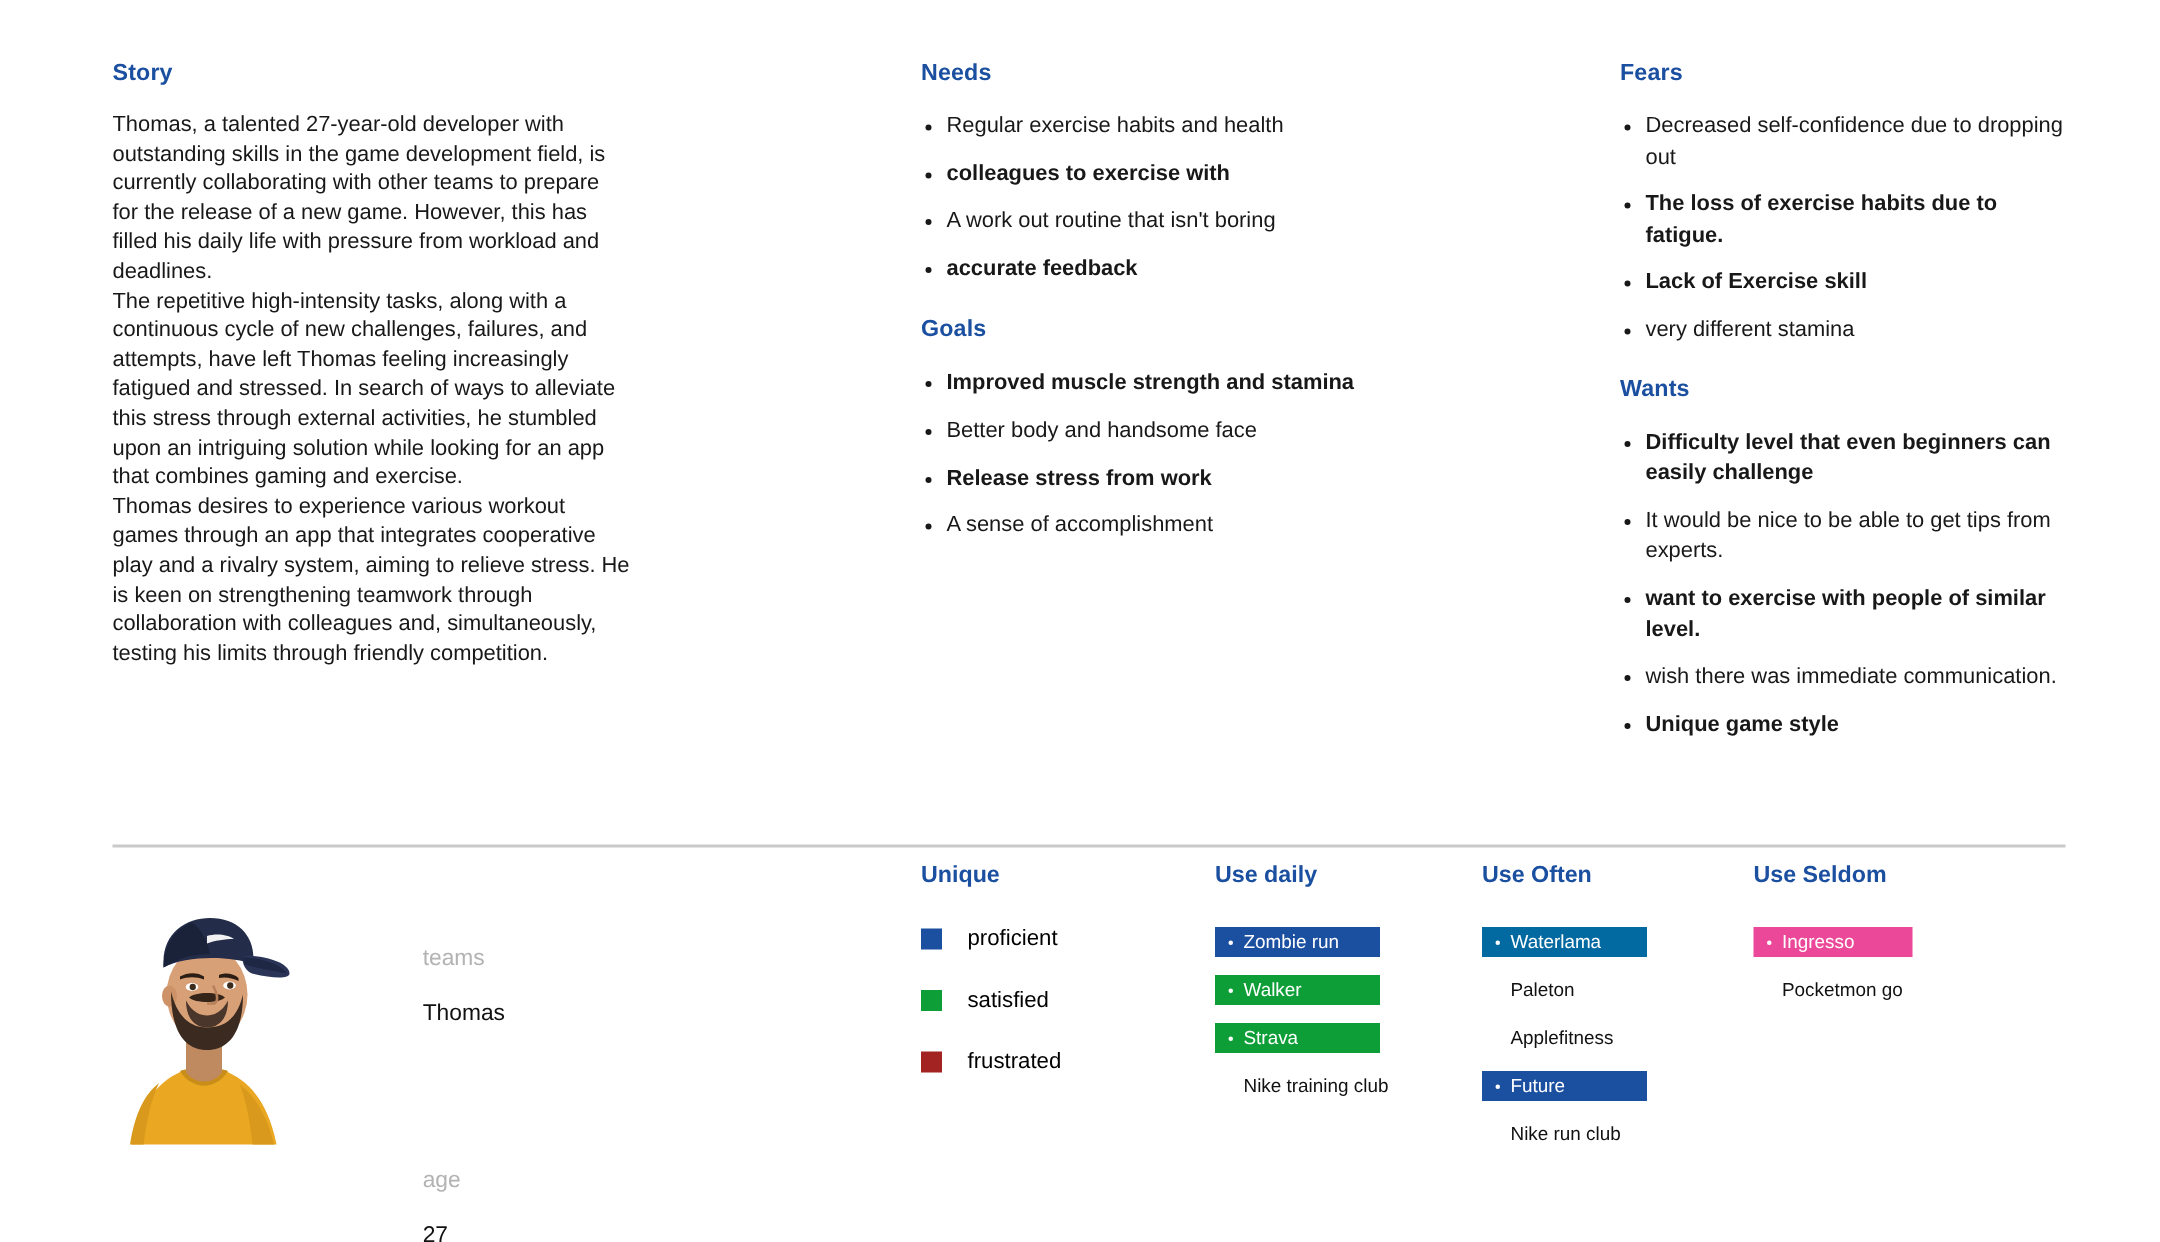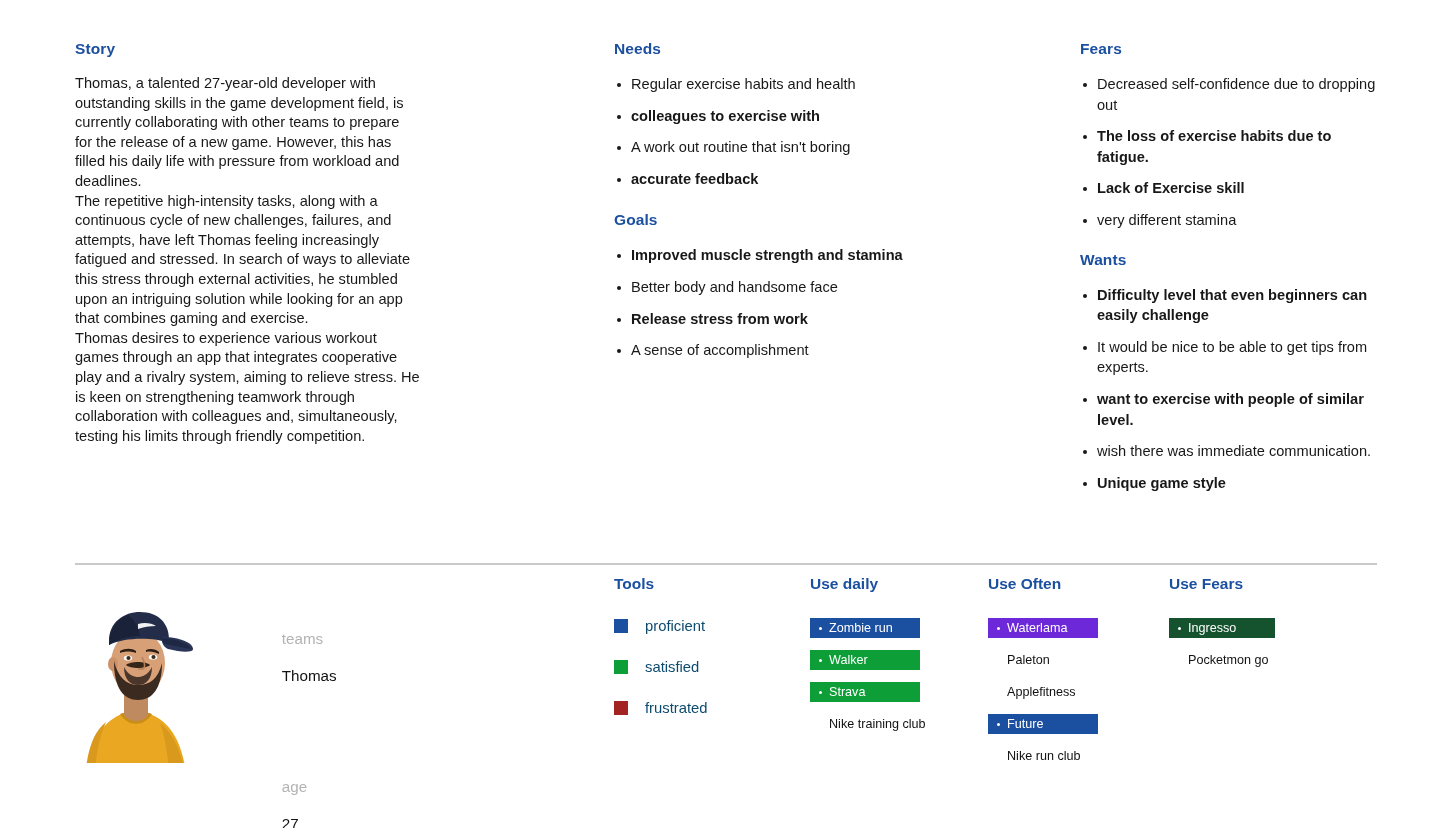--- a/index.html
+++ b/index.html
@@ -162,21 +162,21 @@
     height: 15px;
   }
   .legend-swatch {
     width: 14px;
     height: 14px;
     flex: 0 0 14px;
   }
   .legend-label {
     margin-left: 17px;
     font-size: 14.8px;
-    color: #0c4a6e;
+    color: #000000;
   }
 
   .app-item {
     position: relative;
     font-size: 12.6px;
     line-height: 16px;
     margin-bottom: 12px;
     color: #111;
     height: 20px;
     display: flex;
@@ -321,21 +321,21 @@
         <span class="profile-value">Thomas</span>
       </div>
       <div class="profile-row">
         <span class="profile-label">age</span>
         <span class="profile-value">27</span>
       </div>
 
     </div>
 
     <div class="tools-col c-tools">
-      <h2 class="tools-heading">Tools</h2>
+      <h2 class="tools-heading">Unique</h2>
       <div>
           <div class="legend-row">
             <span class="legend-swatch" style="background: rgb(27, 79, 160);"></span>
             <span class="legend-label">proficient</span>
           </div>
           <div class="legend-row">
             <span class="legend-swatch" style="background: rgb(14, 158, 55);"></span>
             <span class="legend-label"> satisfied</span>
           </div>
           <div class="legend-row">
@@ -359,42 +359,42 @@
           </div>
           <div class="app-item plain">
             <span>Nike training club</span>
           </div>
         </div>
     </div>
 
     <div class="tools-col c-often">
       <h2 class="tools-heading">Use Often</h2>
       <div>
-          <div class="app-item chip" style="background: #6d28d9;">
+          <div class="app-item chip" style="background: #0369a1;">
             <span>Waterlama</span>
           </div>
           <div class="app-item plain">
             <span>Paleton</span>
           </div>
           <div class="app-item plain">
             <span>Applefitness</span>
           </div>
           <div class="app-item chip" style="background: rgb(27, 79, 160); text-align: right;">
             <span>Future</span>
           </div>
           <div class="app-item plain">
             <span>Nike run club</span>
           </div>
         </div>
     </div>
 
     <div class="tools-col c-seldom">
-      <h2 class="tools-heading">Use Fears</h2>
+      <h2 class="tools-heading">Use Seldom</h2>
       <div>
-          <div class="app-item chip w-seldom" style="background: #14532d;">
+          <div class="app-item chip w-seldom" style="background: #ec4899;">
             <span>Ingresso</span>
           </div>
           <div class="app-item plain w-seldom">
             <span>Pocketmon go</span>
           </div>
         </div>
     </div>
 
   </div>
 </div>

